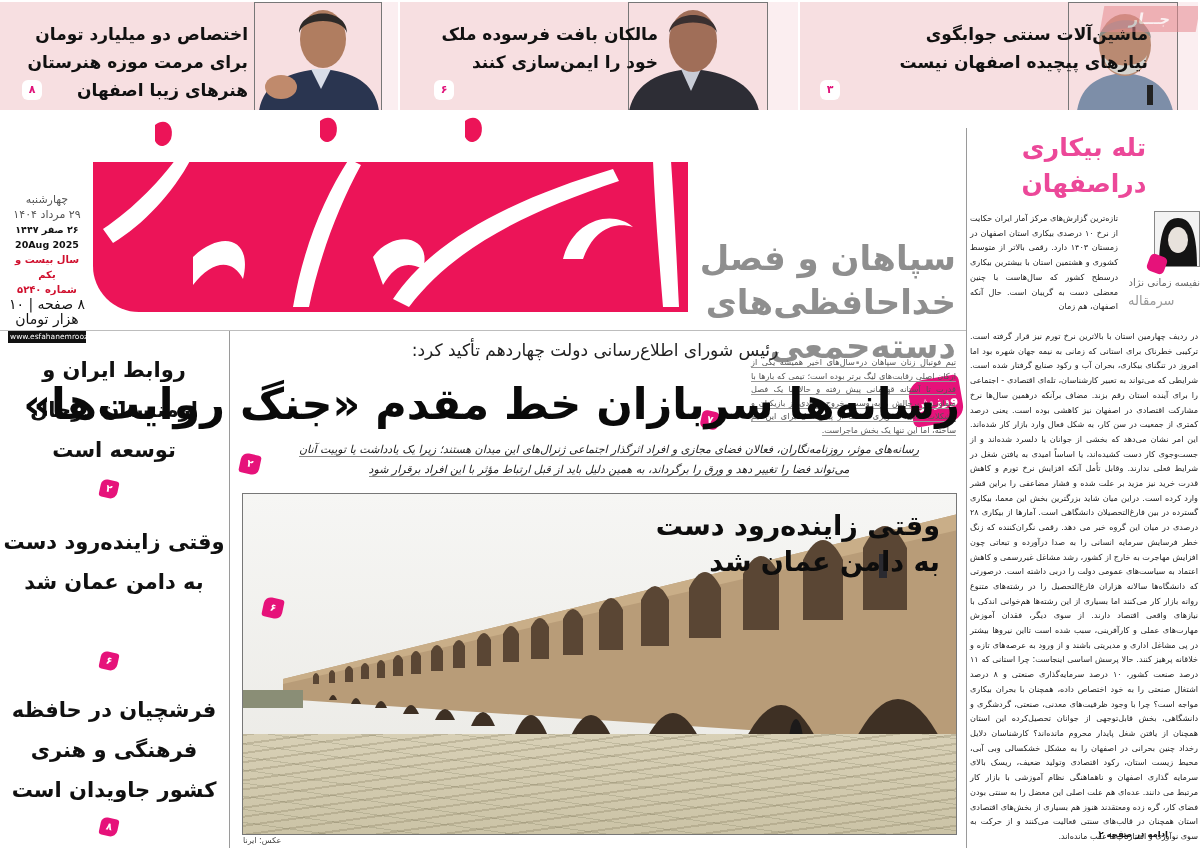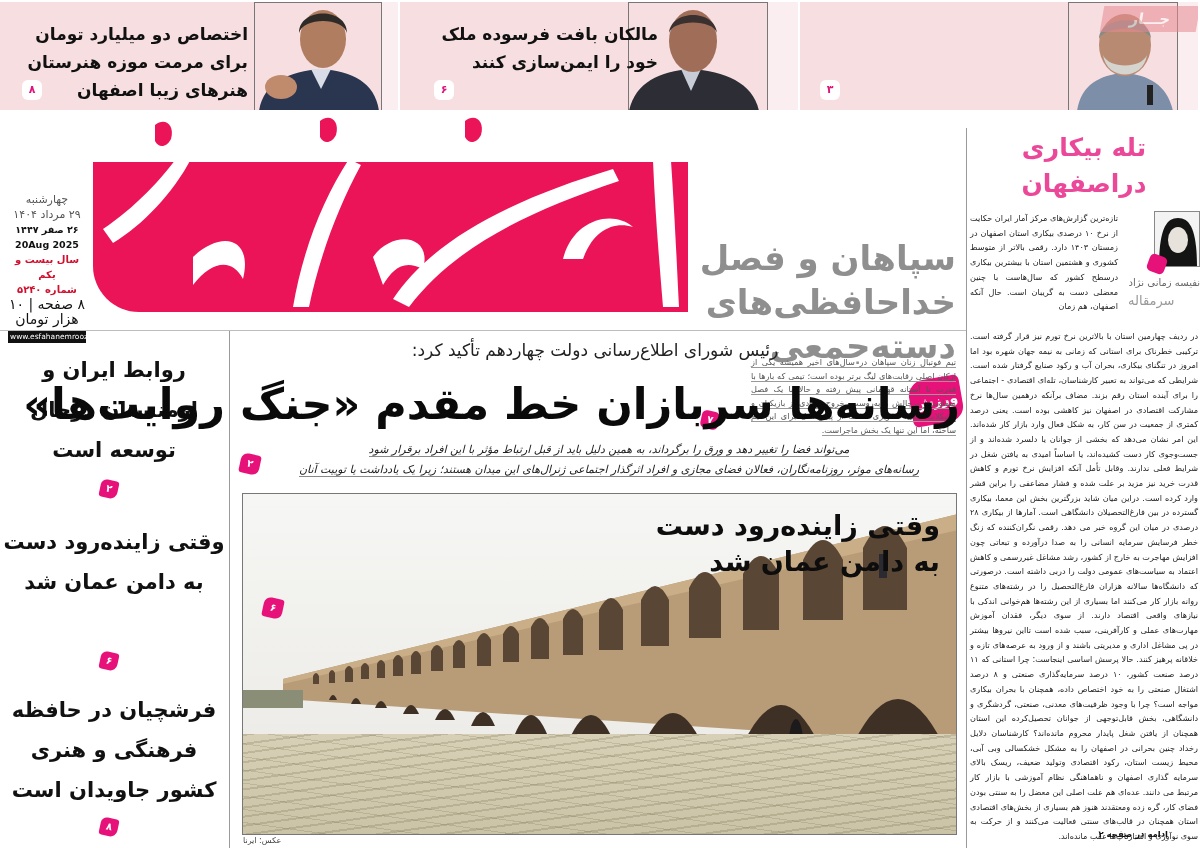--- a/index.html
+++ b/index.html
@@ -82,20 +82,21 @@
     <div class="photo" style="left:268px; width:110px;">
       <svg width="110" height="108" viewBox="0 0 110 108">
         <rect x="0" y="0" width="110" height="108" fill="#f7dfe1"></rect>
         <path d="M8 108 C12 82 30 72 55 70 C80 72 98 82 104 108 Z" fill="#7d8ea8"></path>
         <ellipse cx="56" cy="42" rx="26" ry="31" fill="#b98a72"></ellipse>
         <path d="M30 36 C30 12 82 10 82 36 C78 22 36 22 30 36 Z" fill="#8a8a85"></path>
         <path d="M34 52 C38 78 74 78 78 52 C72 66 40 66 34 52 Z" fill="#d6d4cf"></path>
         <rect x="78" y="82" width="6" height="20" fill="#222"></rect>
       </svg>
     </div>
+    <div class="title" style="right:50px; width:250px;">ماشین‌آلات سنتی جوابگوی نیازهای پیچیده اصفهان نیست</div>
     <div class="pg" style="left:20px;">۳</div>
     <div style="position:absolute; left:302px; top:4px; width:96px; height:26px; background:#e78a90; opacity:0.55; transform:skewX(-10deg); color:#fff; font-weight:bold; font-size:15px; text-align:center; line-height:26px;">جـــار</div>
   </div>
 
   <div class="teaser" style="left:400px; width:398px;">
     <div class="swoosh" style="left:320px;"></div>
     <div class="photo" style="left:228px; width:140px;">
       <svg width="140" height="108" viewBox="0 0 140 108">
         <rect x="0" y="0" width="140" height="108" fill="#f7dfe1"></rect>
         <path d="M0 108 C6 80 30 68 62 66 C96 68 124 80 130 108 Z" fill="#2d2d35"></path>
@@ -176,22 +177,22 @@
   <div class="pgbadge" style="left:100px; top:320px;">۶</div>
 
   <div class="brief" style="top:358px;">فرشچیان در حافظه فرهنگی و هنری کشور جاویدان است</div>
   <div class="pgbadge" style="left:100px; top:486px;">۸</div>
 </div>
 
 <div class="main">
   <div class="kicker">رئیس شورای اطلاع‌رسانی دولت چهاردهم تأکید کرد:</div>
   <div class="headline">رسانه‌ها سربازان خط مقدم «جنگ روایت‌ها»</div>
   <div class="lead">
+    <div><span>رسانه‌های موثر، روزنامه‌نگاران، فعالان فضای مجازی و افراد اثرگذار اجتماعی ژنرال‌های این میدان هستند؛ زیرا یک یادداشت یا توییت آنان</span></div>
     <div><span>می‌تواند فضا را تغییر دهد و ورق را برگرداند، به همین دلیل باید از قبل ارتباط مؤثر با این افراد برقرار شود</span></div>
-    <div><span>رسانه‌های موثر، روزنامه‌نگاران، فعالان فضای مجازی و افراد اثرگذار اجتماعی ژنرال‌های این میدان هستند؛ زیرا یک یادداشت یا توییت آنان</span></div>
   </div>
   <div class="pg">۲</div>
 </div>
 
 <div class="photo">
   <div class="sky"></div>
   <svg width="715" height="342" viewBox="0 0 715 342" style="position:absolute; left:0; top:0;">
 
     <polygon points="40,185 715,20 715,250 40,205" fill="#b89c78"></polygon>
     <polygon points="40,185 715,20 715,36 40,190" fill="#c9ae88"></polygon>

